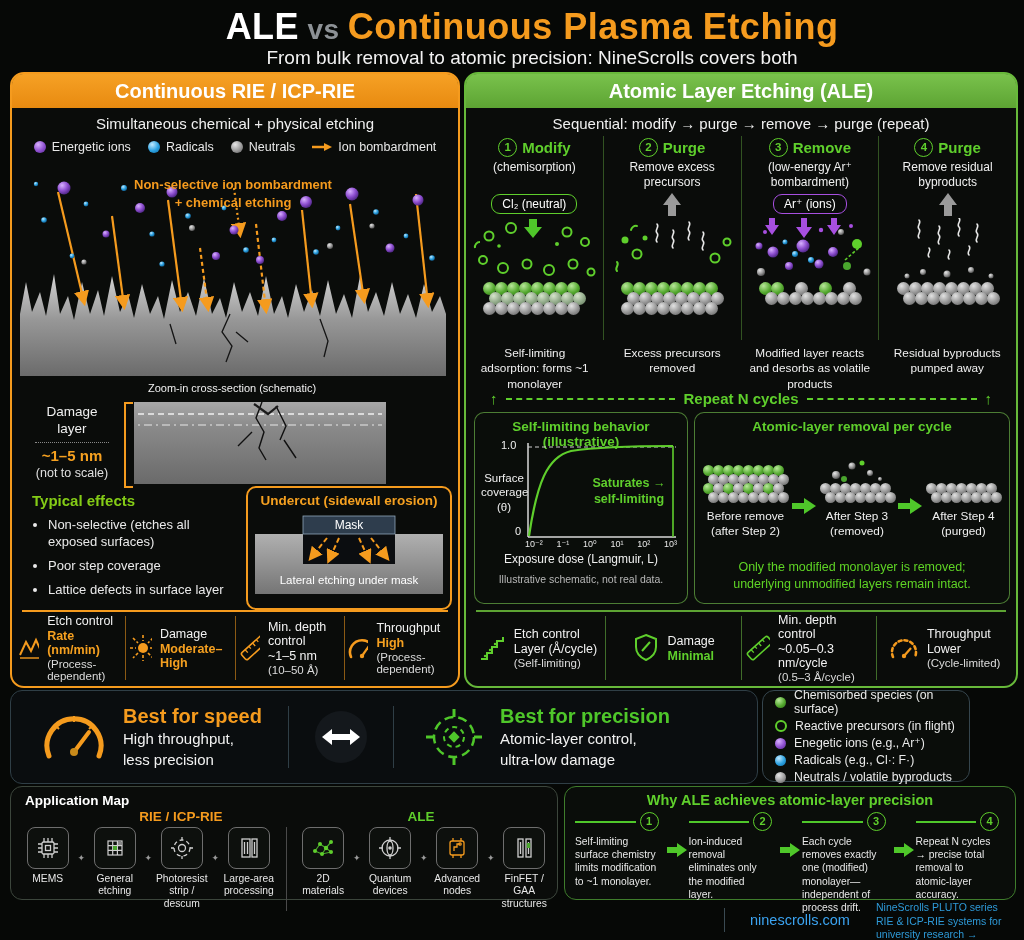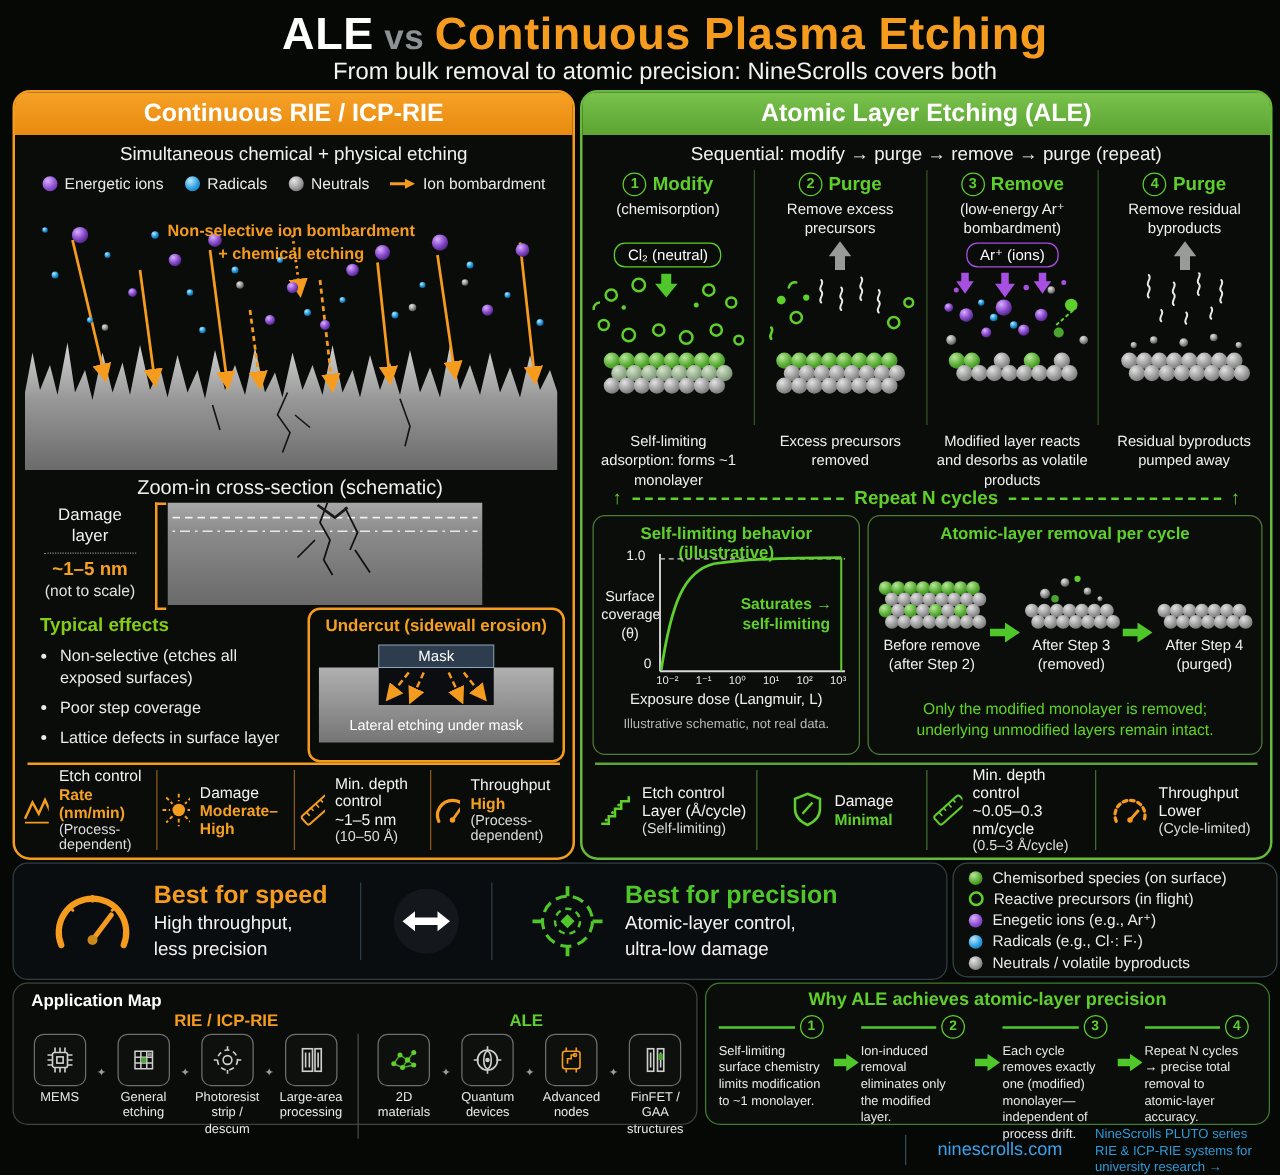--- a/index.html
+++ b/index.html
@@ -21,21 +21,21 @@
   
   .lp-legend{position:absolute;top:66px;left:0;right:0;display:flex;justify-content:center;gap:17px;align-items:center;font-size:12.5px;color:#e8e8e8;}
   .lg-item{display:flex;align-items:center;gap:6px;}
   .dot{width:12px;height:12px;border-radius:50%;display:inline-block;}
   .dot-p{background:radial-gradient(circle at 35% 30%,#d8b0ff,#8e4fd0 55%,#552a8c);}
   .dot-b{background:radial-gradient(circle at 35% 30%,#bfe9ff,#2aa0e0 55%,#11689e);}
   .dot-n{background:radial-gradient(circle at 35% 30%,#e6e6e6,#9a9a9a 55%,#575757);}
   
   .plasma{position:absolute;top:90px;left:8px;width:426px;height:212px;}
   .plasma-caption{position:absolute;top:12px;left:0;right:0;text-align:center;font-size:13px;font-weight:bold;color:#f59b1e;line-height:1.35;}
-  .xsec-title{position:absolute;top:308px;left:0;right:6px;text-align:center;font-size:16px;color:#f0f0f0;}
+  .xsec-title{position:absolute;top:308px;left:0;right:6px;text-align:center;font-size:11px;color:#f0f0f0;}
   .xsec-labels{position:absolute;top:330px;left:12px;width:96px;text-align:center;}
   .xsec-l1{font-size:13.5px;color:#f0f0f0;line-height:1.25;}
   .xsec-dots{border-bottom:1px dotted #888;width:74px;margin:4px auto;}
   .xsec-val{font-size:15px;font-weight:bold;color:#f5a020;margin-top:2px;}
   .xsec-note{font-size:12.5px;color:#e0e0e0;margin-top:2px;}
   .xsec-bracket{position:absolute;top:328px;left:112px;width:7px;height:82px;border-left:2px solid #f59b1e;border-top:2px solid #f59b1e;border-bottom:2px solid #f59b1e;}
   .xsec-img{position:absolute;top:328px;left:122px;}
   
   .effects{position:absolute;top:418px;left:20px;width:205px;}
   .fx-title{font-size:15px;font-weight:bold;color:#84cc16;margin-bottom:8px;}
@@ -108,21 +108,21 @@
   
   .band{position:absolute;top:690px;left:10px;width:746px;height:92px;border:1.5px solid #2f3e46;border-radius:12px;background:#0a0d0f;display:flex;align-items:center;}
   .band-icon{margin-left:30px;}
   .band-text{margin-left:16px;}
   .bt-title{font-size:20px;font-weight:bold;}
   .bt-title.orange{color:#f59b1e;} .bt-title.green{color:#4fc72a;}
   .bt-line{font-size:15px;color:#f2f2f2;line-height:1.4;}
   .band-div{width:1px;height:62px;background:#2f3e46;margin:0 26px;}
   .swap-circle{width:52px;height:52px;border-radius:50%;background:#14181c;display:flex;align-items:center;justify-content:center;}
   
-  .legendbox{position:absolute;top:690px;left:762px;width:260px;height:92px;border:1.5px solid #35454d;border-radius:12px;background:#0a0d0a;
+  .legendbox{position:absolute;top:690px;left:762px;width:208px;height:92px;border:1.5px solid #35454d;border-radius:12px;background:#0a0d0a;
              display:flex;flex-direction:column;justify-content:center;gap:3px;padding:4px 12px;box-sizing:border-box;}
   .lb-row{display:flex;align-items:center;gap:8px;font-size:12.3px;color:#eaeaea;}
   .sw{width:11px;height:11px;border-radius:50%;flex:none;}
   .sw-g{background:radial-gradient(circle at 35% 30%,#b8e89a,#53a82e 55%,#2c6b16);}
   .sw-ring{background:transparent;border:2px solid #5fcf2c;width:8px;height:8px;}
   .sw-p{background:radial-gradient(circle at 35% 30%,#d8b0ff,#8e4fd0 55%,#552a8c);}
   .sw-b{background:radial-gradient(circle at 35% 30%,#bfe9ff,#2aa0e0 55%,#11689e);}
   .sw-n{background:radial-gradient(circle at 35% 30%,#e6e6e6,#9a9a9a 55%,#575757);}
   
   .appmap{position:absolute;top:786px;left:10px;width:546px;height:112px;border:1.5px solid #3c463c;border-radius:12px;background:#0a0c0a;}

